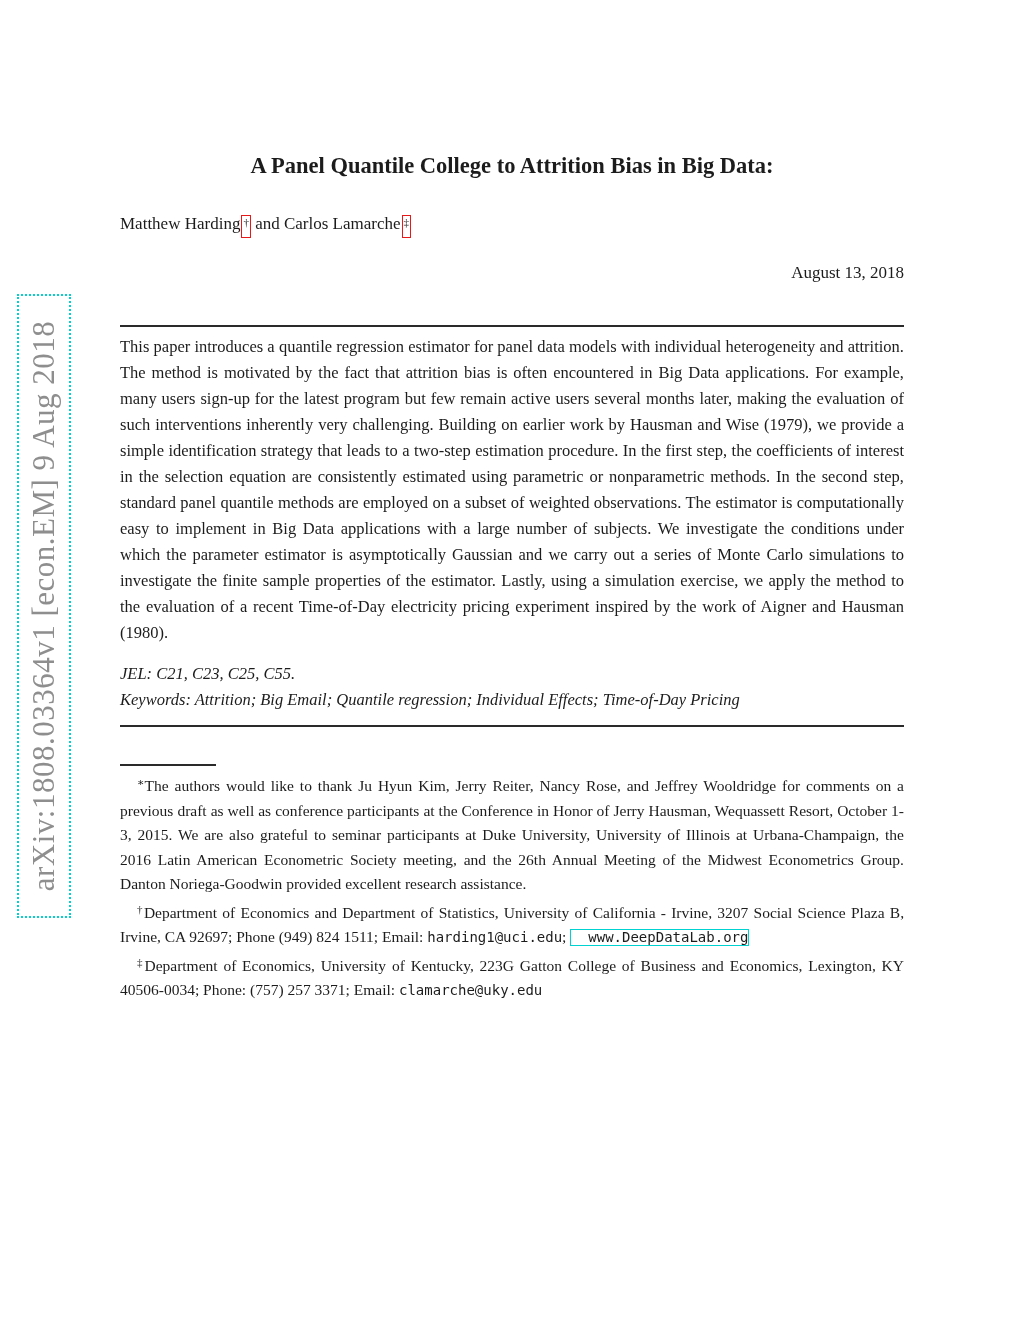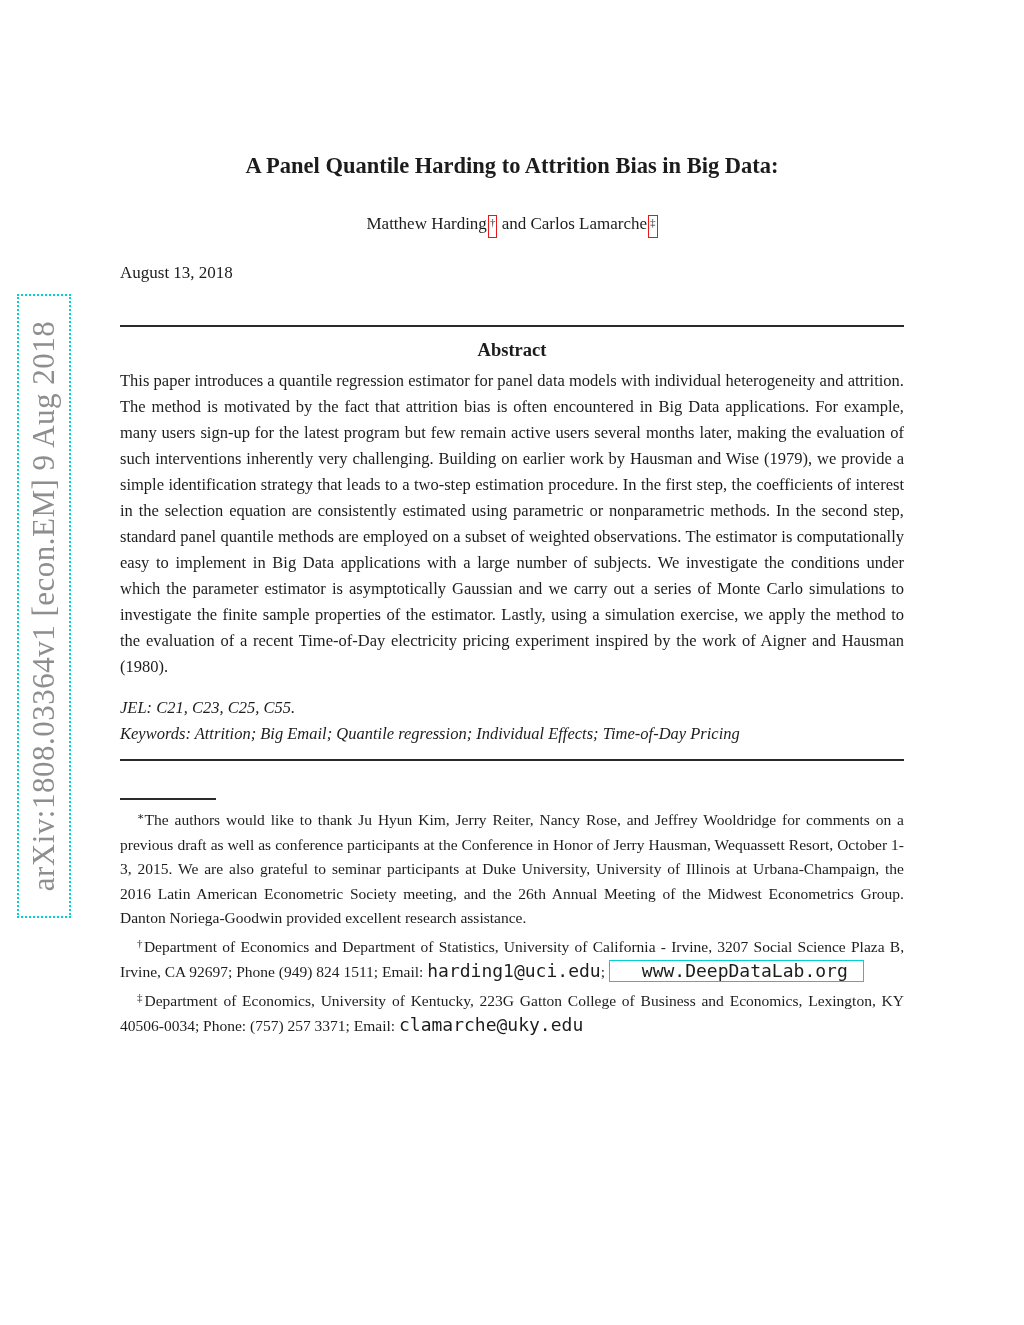--- a/index.html
+++ b/index.html
@@ -46,27 +46,27 @@
   .title {
     margin-top: 148px;
     text-align: center;
     font-size: 22.5px;
     font-weight: bold;
     line-height: 35px;
   }
 
   .authors {
     margin-top: 31px;
-    text-align: center;
+    text-align: left;
     font-size: 17px;
   }
 
   .date {
     margin-top: 25px;
-    text-align: left;
+    text-align: right;
     font-size: 17px;
   }
 
   
   .marker-box {
     display: inline-block;
     border: 1.5px solid #e81818;
     line-height: 1;
     box-sizing: border-box;
   }
@@ -136,48 +136,47 @@
   .footnotes p {
     margin: 0;
     text-indent: 17px;
   }
   .fn-marker {
     font-size: 11px;
     vertical-align: 5px;
   }
   .mono {
     font-family: "DejaVu Sans Mono", "Liberation Mono", monospace;
-    font-size: 18px;
+    font-size: 14px;
   }
   .url-box {
     display: inline-block;
     border: 1.5px solid #00d2d2;
-    padding: 0 15px;
+    padding: 0 0;
     line-height: 1.1;
   }
 </style>
 </head>
 <body>
 
 <div class="watermark-box">
   <div class="watermark-text">arXiv:1808.03364v1  [econ.EM]  9 Aug 2018</div>
 </div>
 
 <div class="content">
 
   <div class="title">
-    <div>A Panel Quantile Harding to Attrition Bias in Big Data:</div>
+    <div>A Panel Quantile College to Attrition Bias in Big Data:</div>
   </div>
 
   <div class="authors"><span>Matthew Harding</span><span class="marker-box author-marker">†</span><span> and </span><span>Carlos Lamarche</span><span class="marker-box author-marker">‡</span></div>
 
   <div class="date">August 13, 2018</div>
 
   <div class="rule-full"></div>
-  <div class="abstract-heading">Abstract</div>
   <div class="abstract-body">This paper introduces a quantile regression estimator for panel data models with individual heterogeneity and attrition. The method is motivated by the fact that attrition bias is often encountered in Big Data applications. For example, many users sign-up for the latest program but few remain active users several months later, making the evaluation of such interventions inherently very challenging. Building on earlier work by Hausman and Wise (1979), we provide a simple identification strategy that leads to a two-step estimation procedure. In the first step, the coefficients of interest in the selection equation are consistently estimated using parametric or nonparametric methods. In the second step, standard panel quantile methods are employed on a subset of weighted observations. The estimator is computationally easy to implement in Big Data applications with a large number of subjects. We investigate the conditions under which the parameter estimator is asymptotically Gaussian and we carry out a series of Monte Carlo simulations to investigate the finite sample properties of the estimator. Lastly, using a simulation exercise, we apply the method to the evaluation of a recent Time-of-Day electricity pricing experiment inspired by the work of Aigner and Hausman (1980).</div>
 
   <div class="jel-line">JEL: C21, C23, C25, C55.</div>
   <div class="keywords-line">Keywords: Attrition; Big Email; Quantile regression; Individual Effects; Time-of-Day Pricing</div>
   <div class="rule-full-2"></div>
 
   <div class="footnote-rule"></div>
   <div class="footnotes">
     <p><span class="fn-marker">∗</span><span>The authors would like to thank Ju Hyun Kim, Jerry Reiter, Nancy Rose, and Jeffrey Wooldridge for comments on a previous draft as well as conference participants at the Conference in Honor of Jerry Hausman, Wequassett Resort, October 1-3, 2015. We are also grateful to seminar participants at Duke University, University of Illinois at Urbana-Champaign, the 2016 Latin American Econometric Society meeting, and the 26th Annual Meeting of the Midwest Econometrics Group. Danton Noriega-Goodwin provided excellent research assistance.</span></p>
     <p><span class="fn-marker">†</span><span>Department of Economics and Department of Statistics, University of California - Irvine, 3207 Social Science Plaza B, Irvine, CA 92697; Phone (949) 824 1511; Email: </span><span class="mono">harding1@uci.edu</span><span>; </span><span class="mono url-box">www.DeepDataLab.org</span></p>

